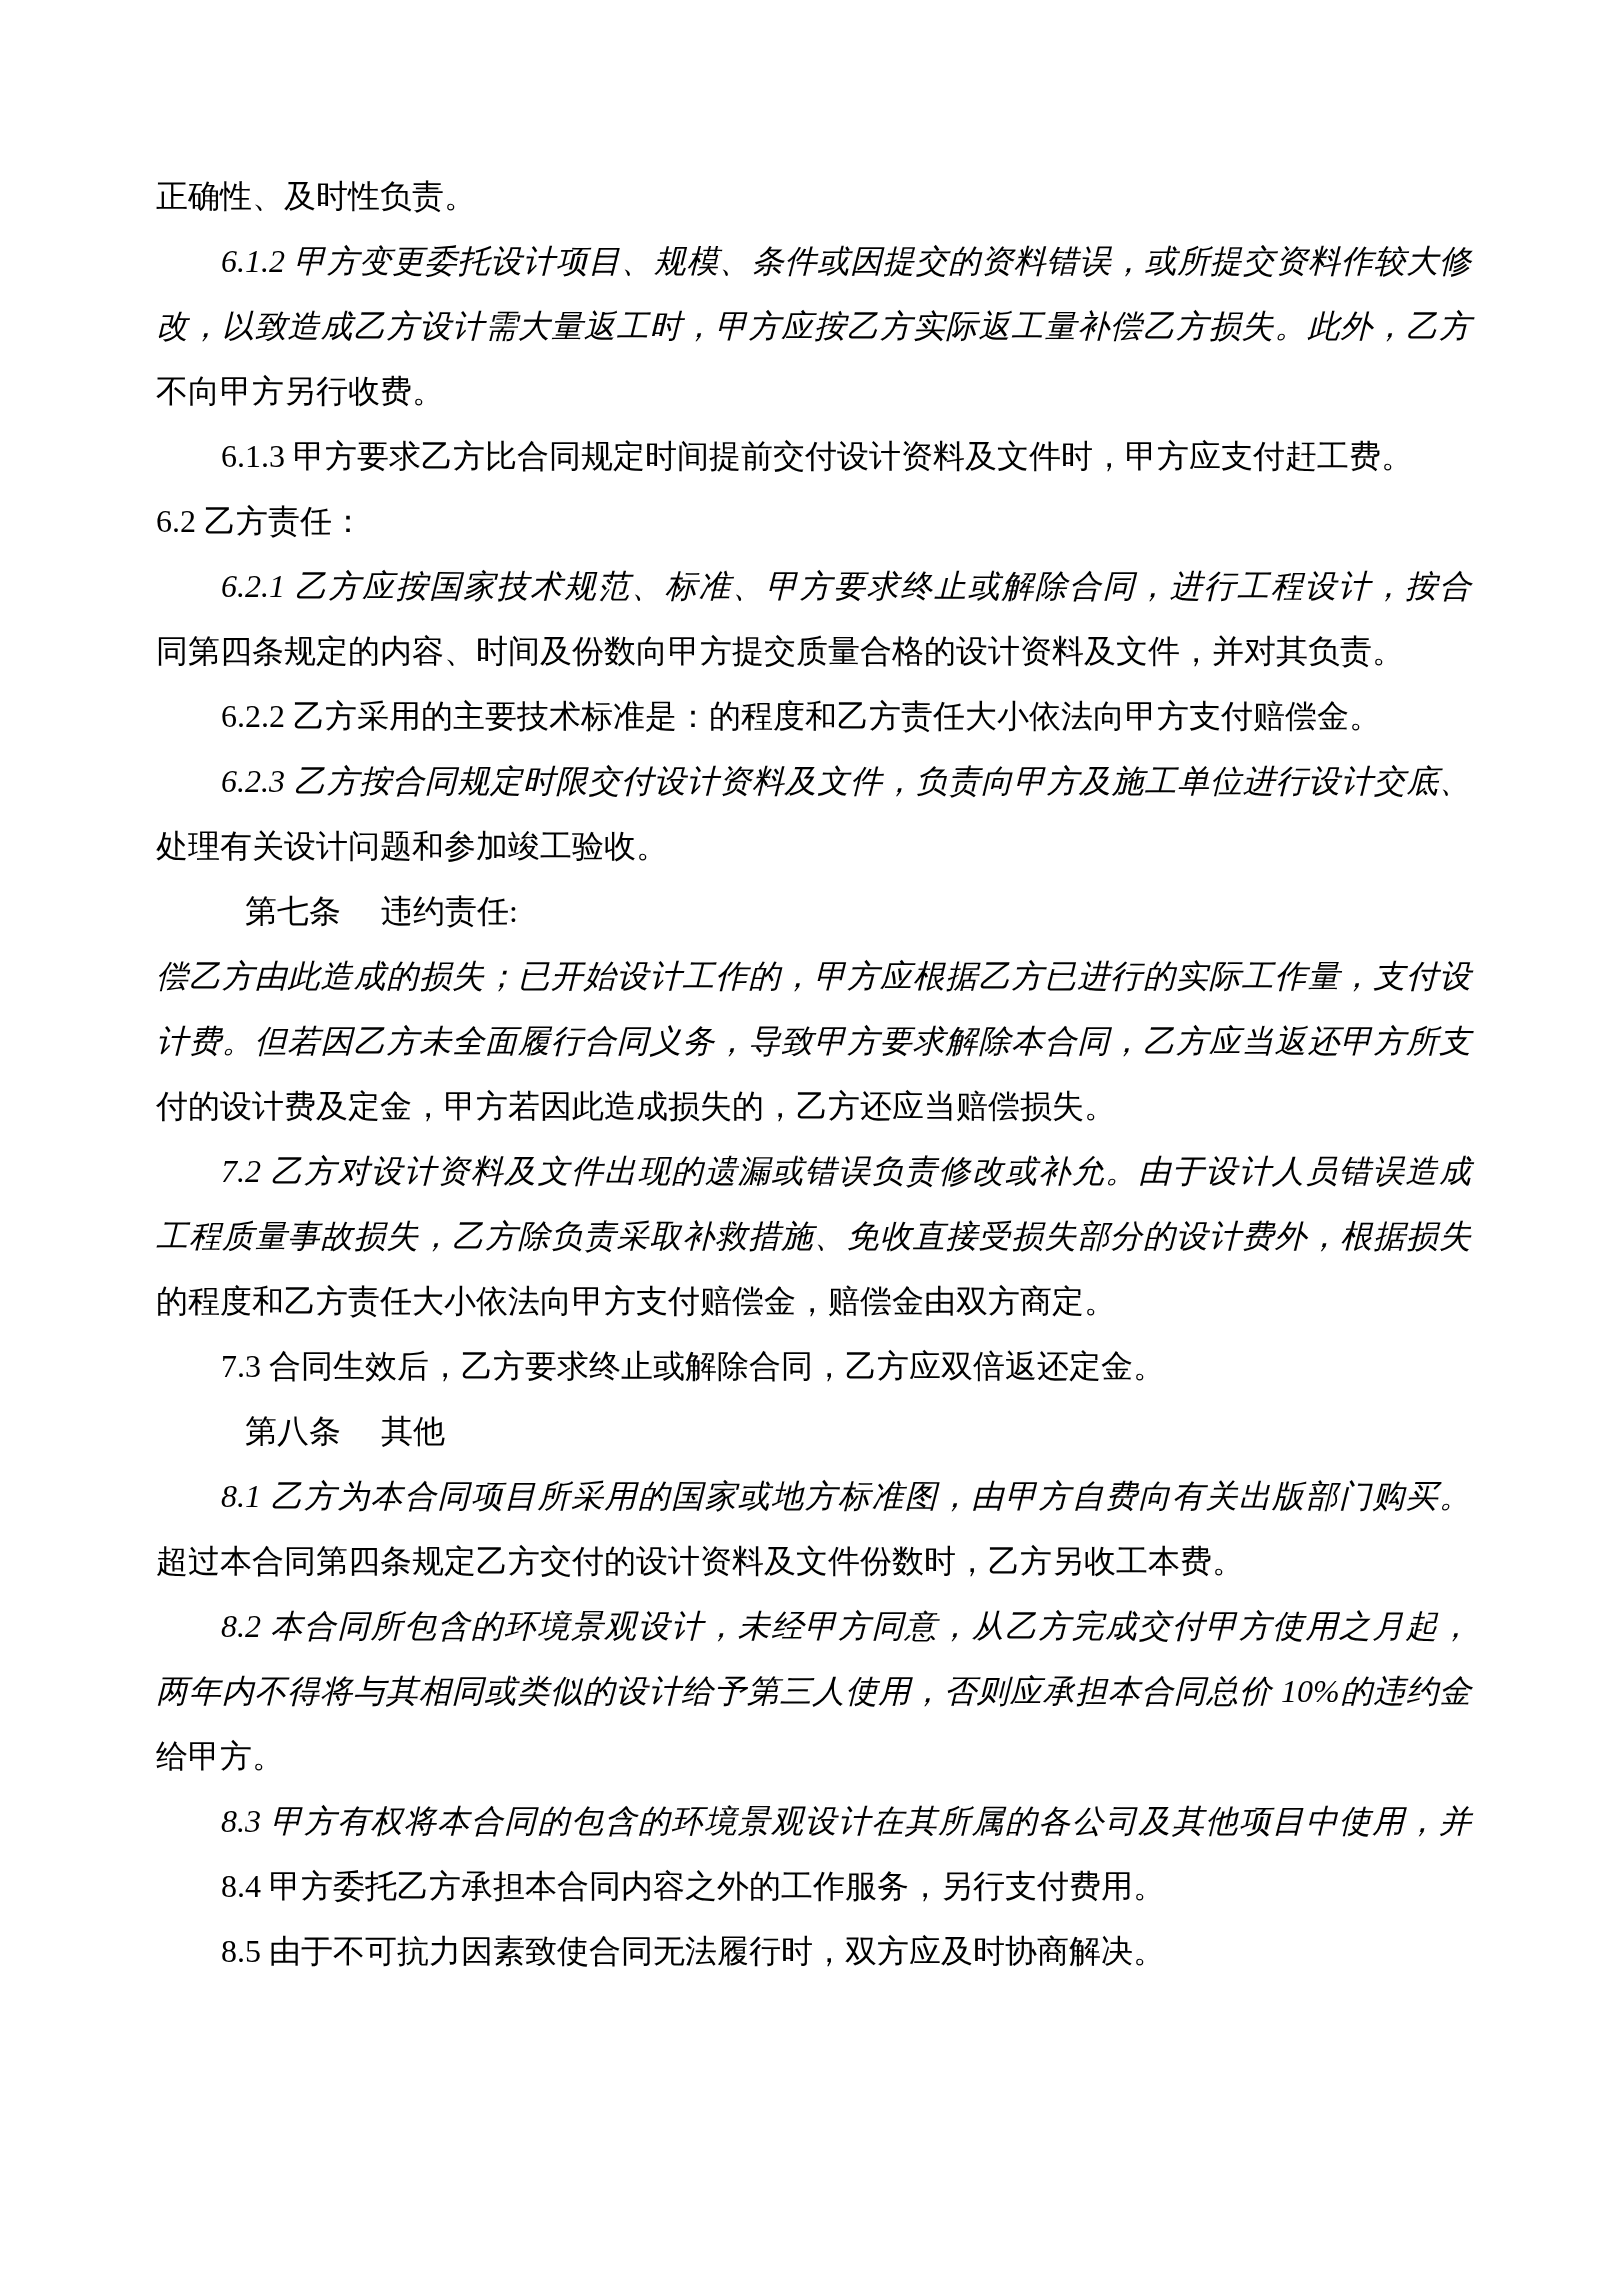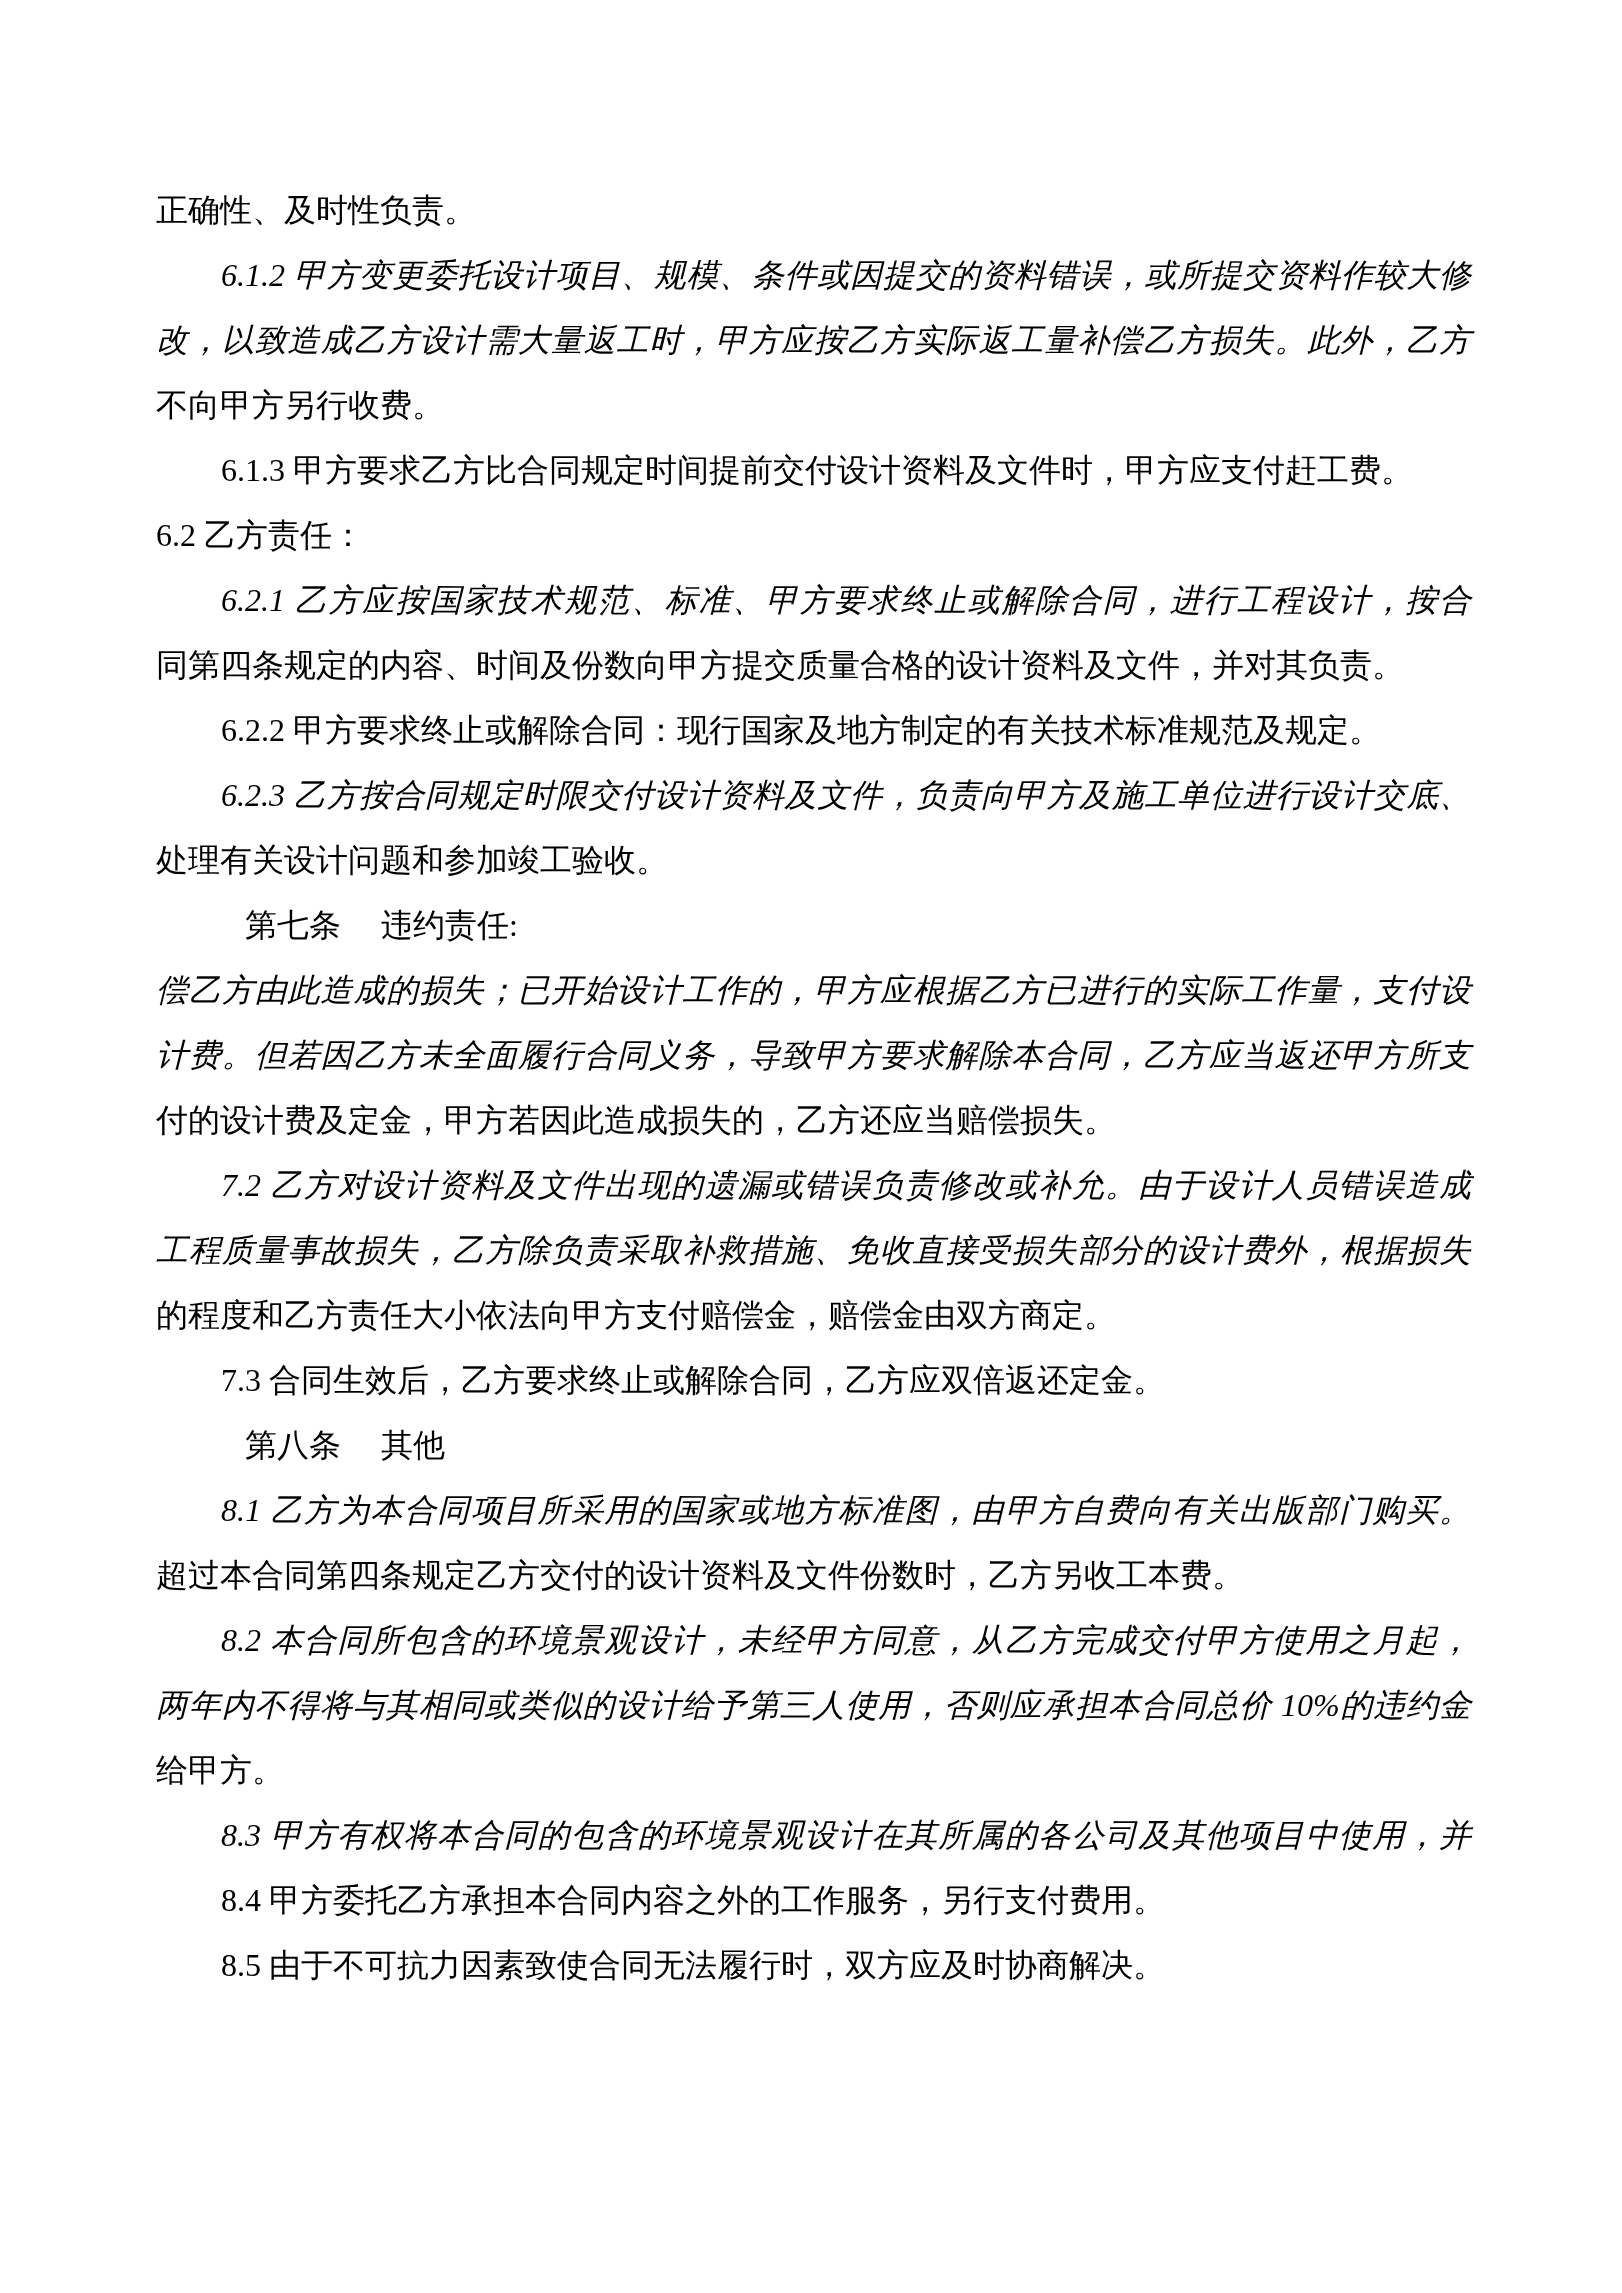--- a/index.html
+++ b/index.html
@@ -11,21 +11,21 @@
     position: relative;
     width: 1623px;
     height: 2294px;
     background: #ffffff;
     color: #000000;
     overflow: hidden;
   }
   .doc-text {
     position: absolute;
     left: 156px;
-    top: 178px;
+    top: 164px;
     width: 1315px;
     font-family: "Liberation Serif", "DejaVu Serif", "DejaVu Sans", serif;
     font-size: 32px;
     line-height: 65px;
     color: #000000;
   }
   .line {
     height: 65px;
     white-space: nowrap;
     text-align: left;
@@ -55,21 +55,21 @@
 <div class="page">
   <div class="doc-text">
       <div class="line"><span class="">正确性、及时性负责。</span></div>
       <div class="line indent justify"><span class="">6.1.2 甲方变更委托设计项目、规模、条件或因提交的资料错误，或所提交资料作较大修</span></div>
       <div class="line justify"><span class="">改，以致造成乙方设计需大量返工时，甲方应按乙方实际返工量补偿乙方损失。此外，乙方</span></div>
       <div class="line"><span class="">不向甲方另行收费。</span></div>
       <div class="line indent"><span class="">6.1.3 甲方要求乙方比合同规定时间提前交付设计资料及文件时，甲方应支付赶工费。</span></div>
       <div class="line"><span class="">6.2 乙方责任：</span></div>
       <div class="line indent justify"><span class="">6.2.1 乙方应按国家技术规范、标准、甲方要求终止或解除合同，进行工程设计，按合</span></div>
       <div class="line"><span class="">同第四条规定的内容、时间及份数向甲方提交质量合格的设计资料及文件，并对其负责。</span></div>
-      <div class="line indent"><span class="">6.2.2 甲方要求终止或解除合同：现行国家及地方制定的有关技术标准规范及规定。</span></div>
+      <div class="line indent"><span class="">6.2.2 乙方采用的主要技术标准是：的程度和乙方责任大小依法向甲方支付赔偿金。</span></div>
       <div class="line indent justify"><span class="">6.2.3 乙方按合同规定时限交付设计资料及文件，负责向甲方及施工单位进行设计交底、</span></div>
       <div class="line"><span class="">处理有关设计问题和参加竣工验收。</span></div>
       <div class="line indent"><span class="bold">第七条</span><span class="">　 违约责任:</span></div>
       <div class="line justify"><span class="">偿乙方由此造成的损失；已开始设计工作的，甲方应根据乙方已进行的实际工作量，支付设</span></div>
       <div class="line justify"><span class="">计费。但若因乙方未全面履行合同义务，导致甲方要求解除本合同，乙方应当返还甲方所支</span></div>
       <div class="line"><span class="">付的设计费及定金，甲方若因此造成损失的，乙方还应当赔偿损失。</span></div>
       <div class="line indent justify"><span class="">7.2 乙方对设计资料及文件出现的遗漏或错误负责修改或补允。由于设计人员错误造成</span></div>
       <div class="line justify"><span class="">工程质量事故损失，乙方除负责采取补救措施、免收直接受损失部分的设计费外，根据损失</span></div>
       <div class="line"><span class="">的程度和乙方责任大小依法向甲方支付赔偿金，赔偿金由双方商定。</span></div>
       <div class="line indent"><span class="">7.3 合同生效后，乙方要求终止或解除合同，乙方应双倍返还定金。</span></div>

